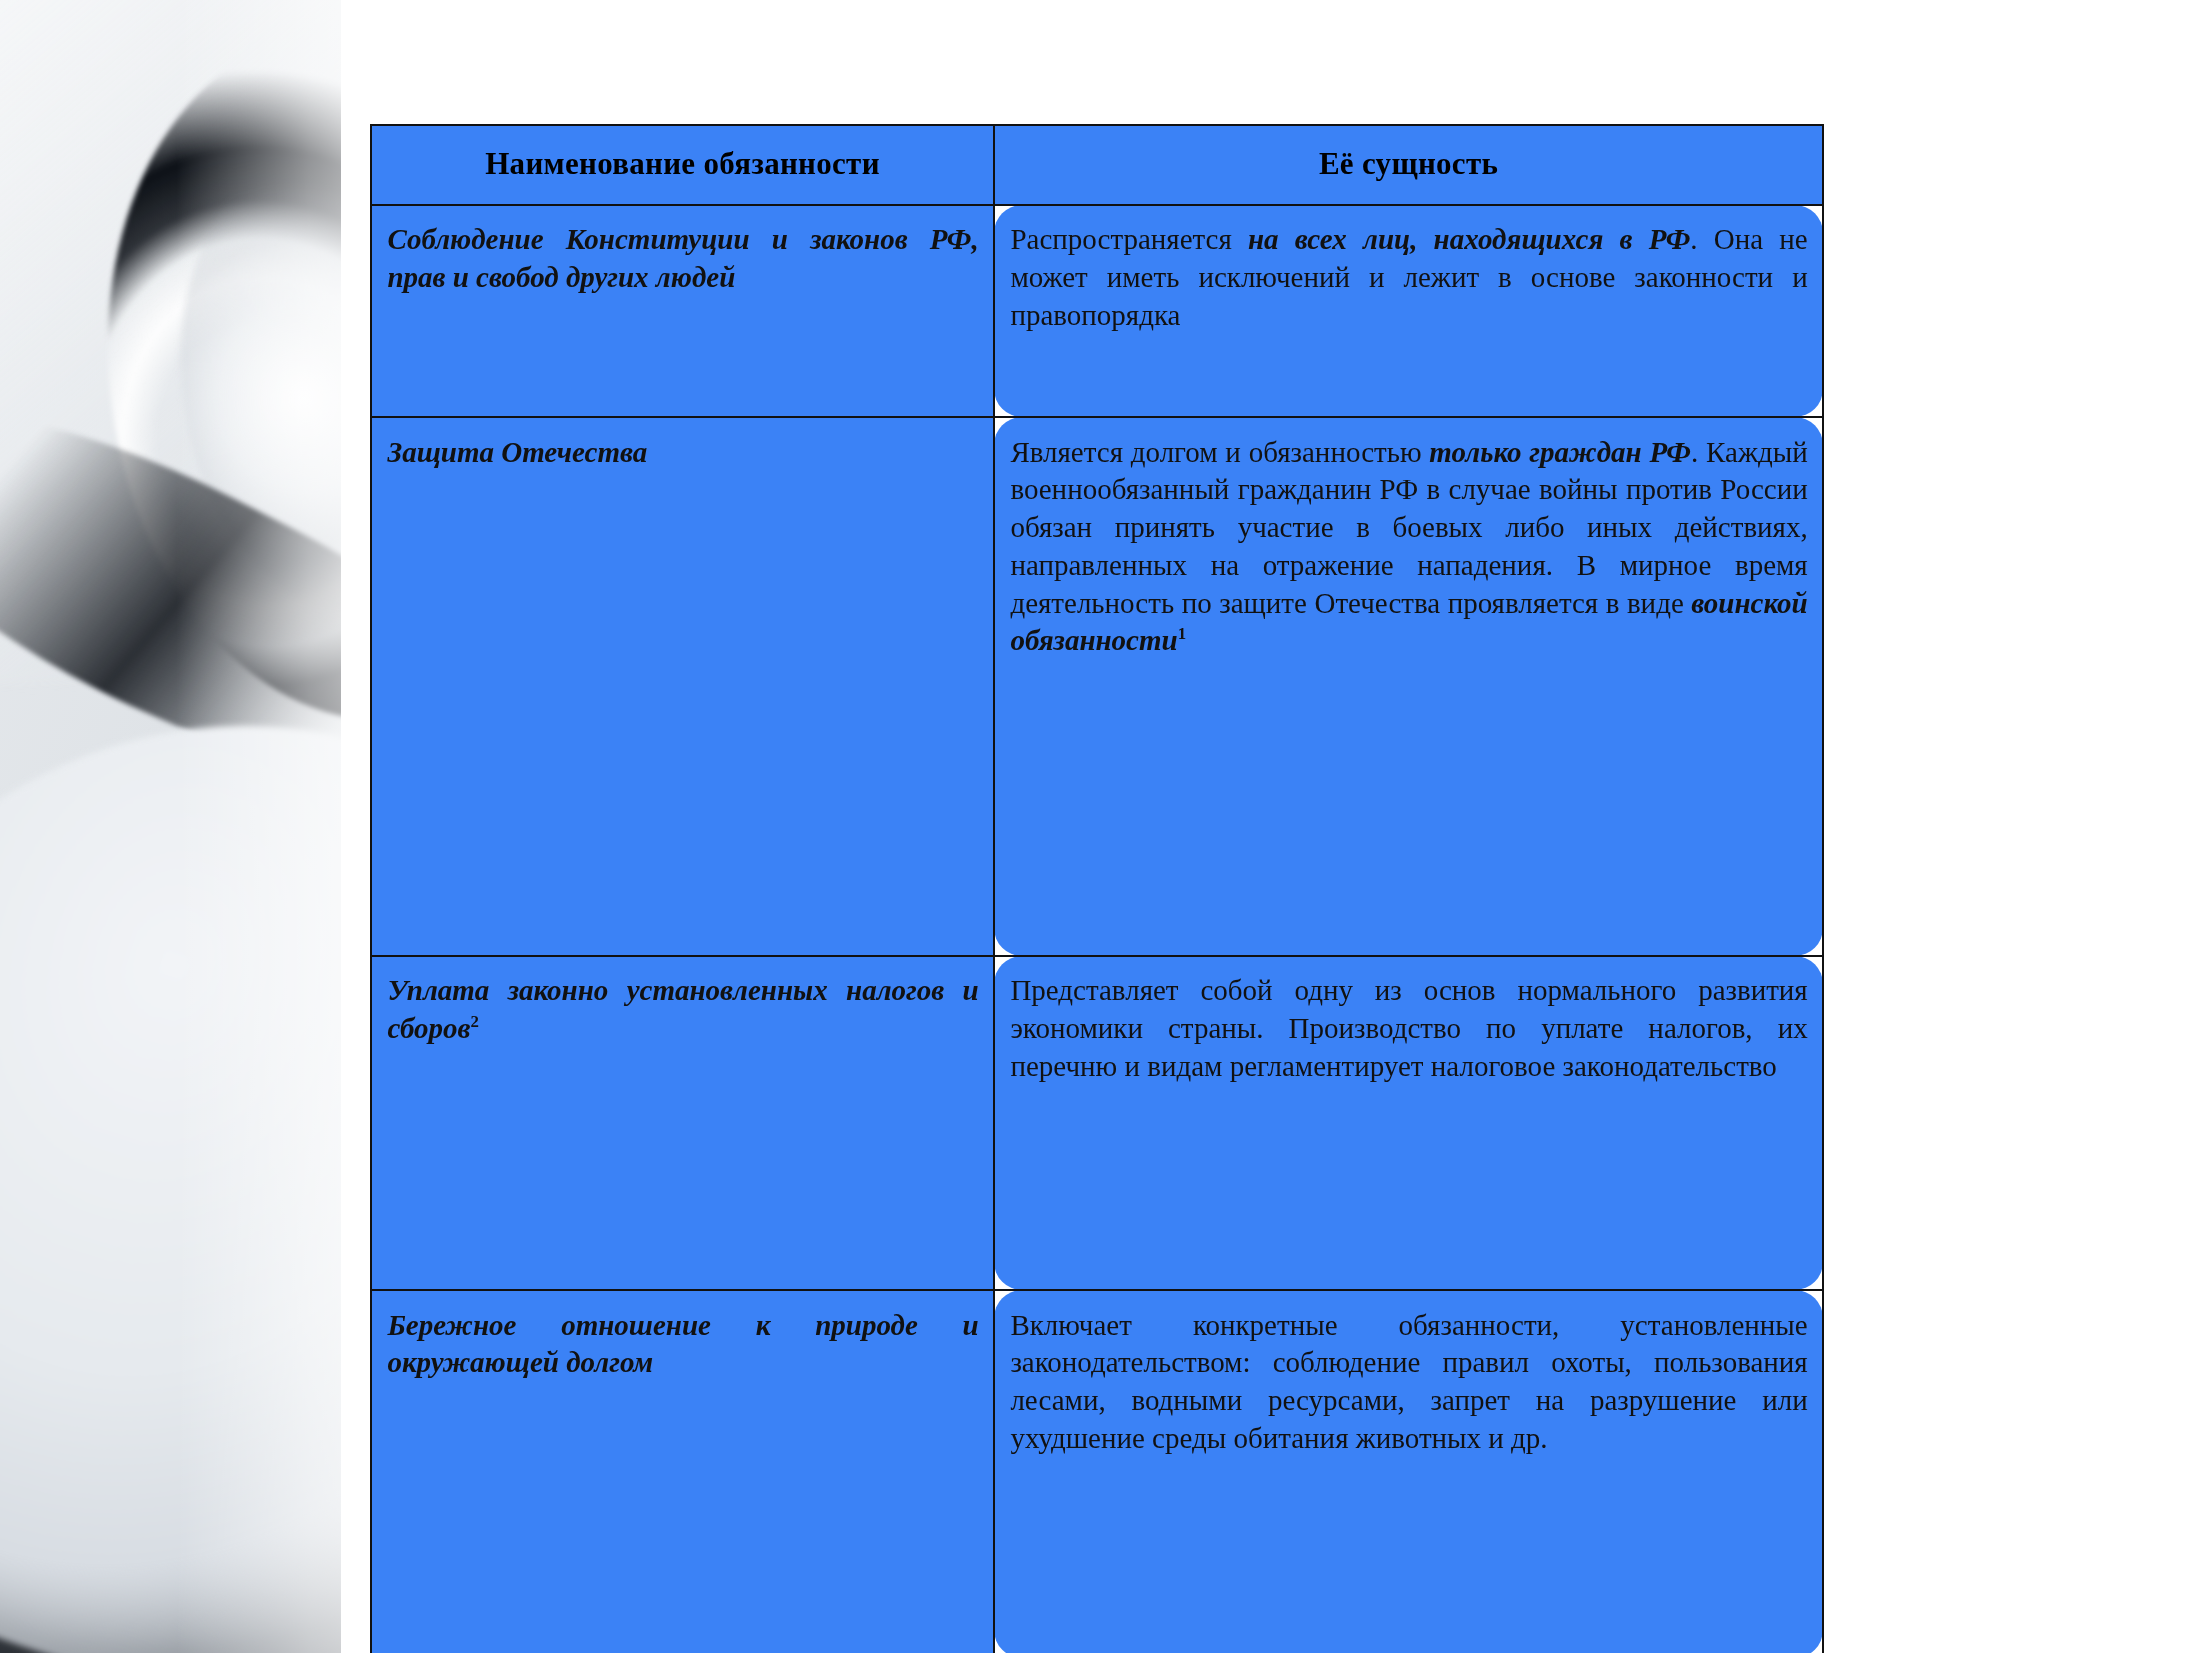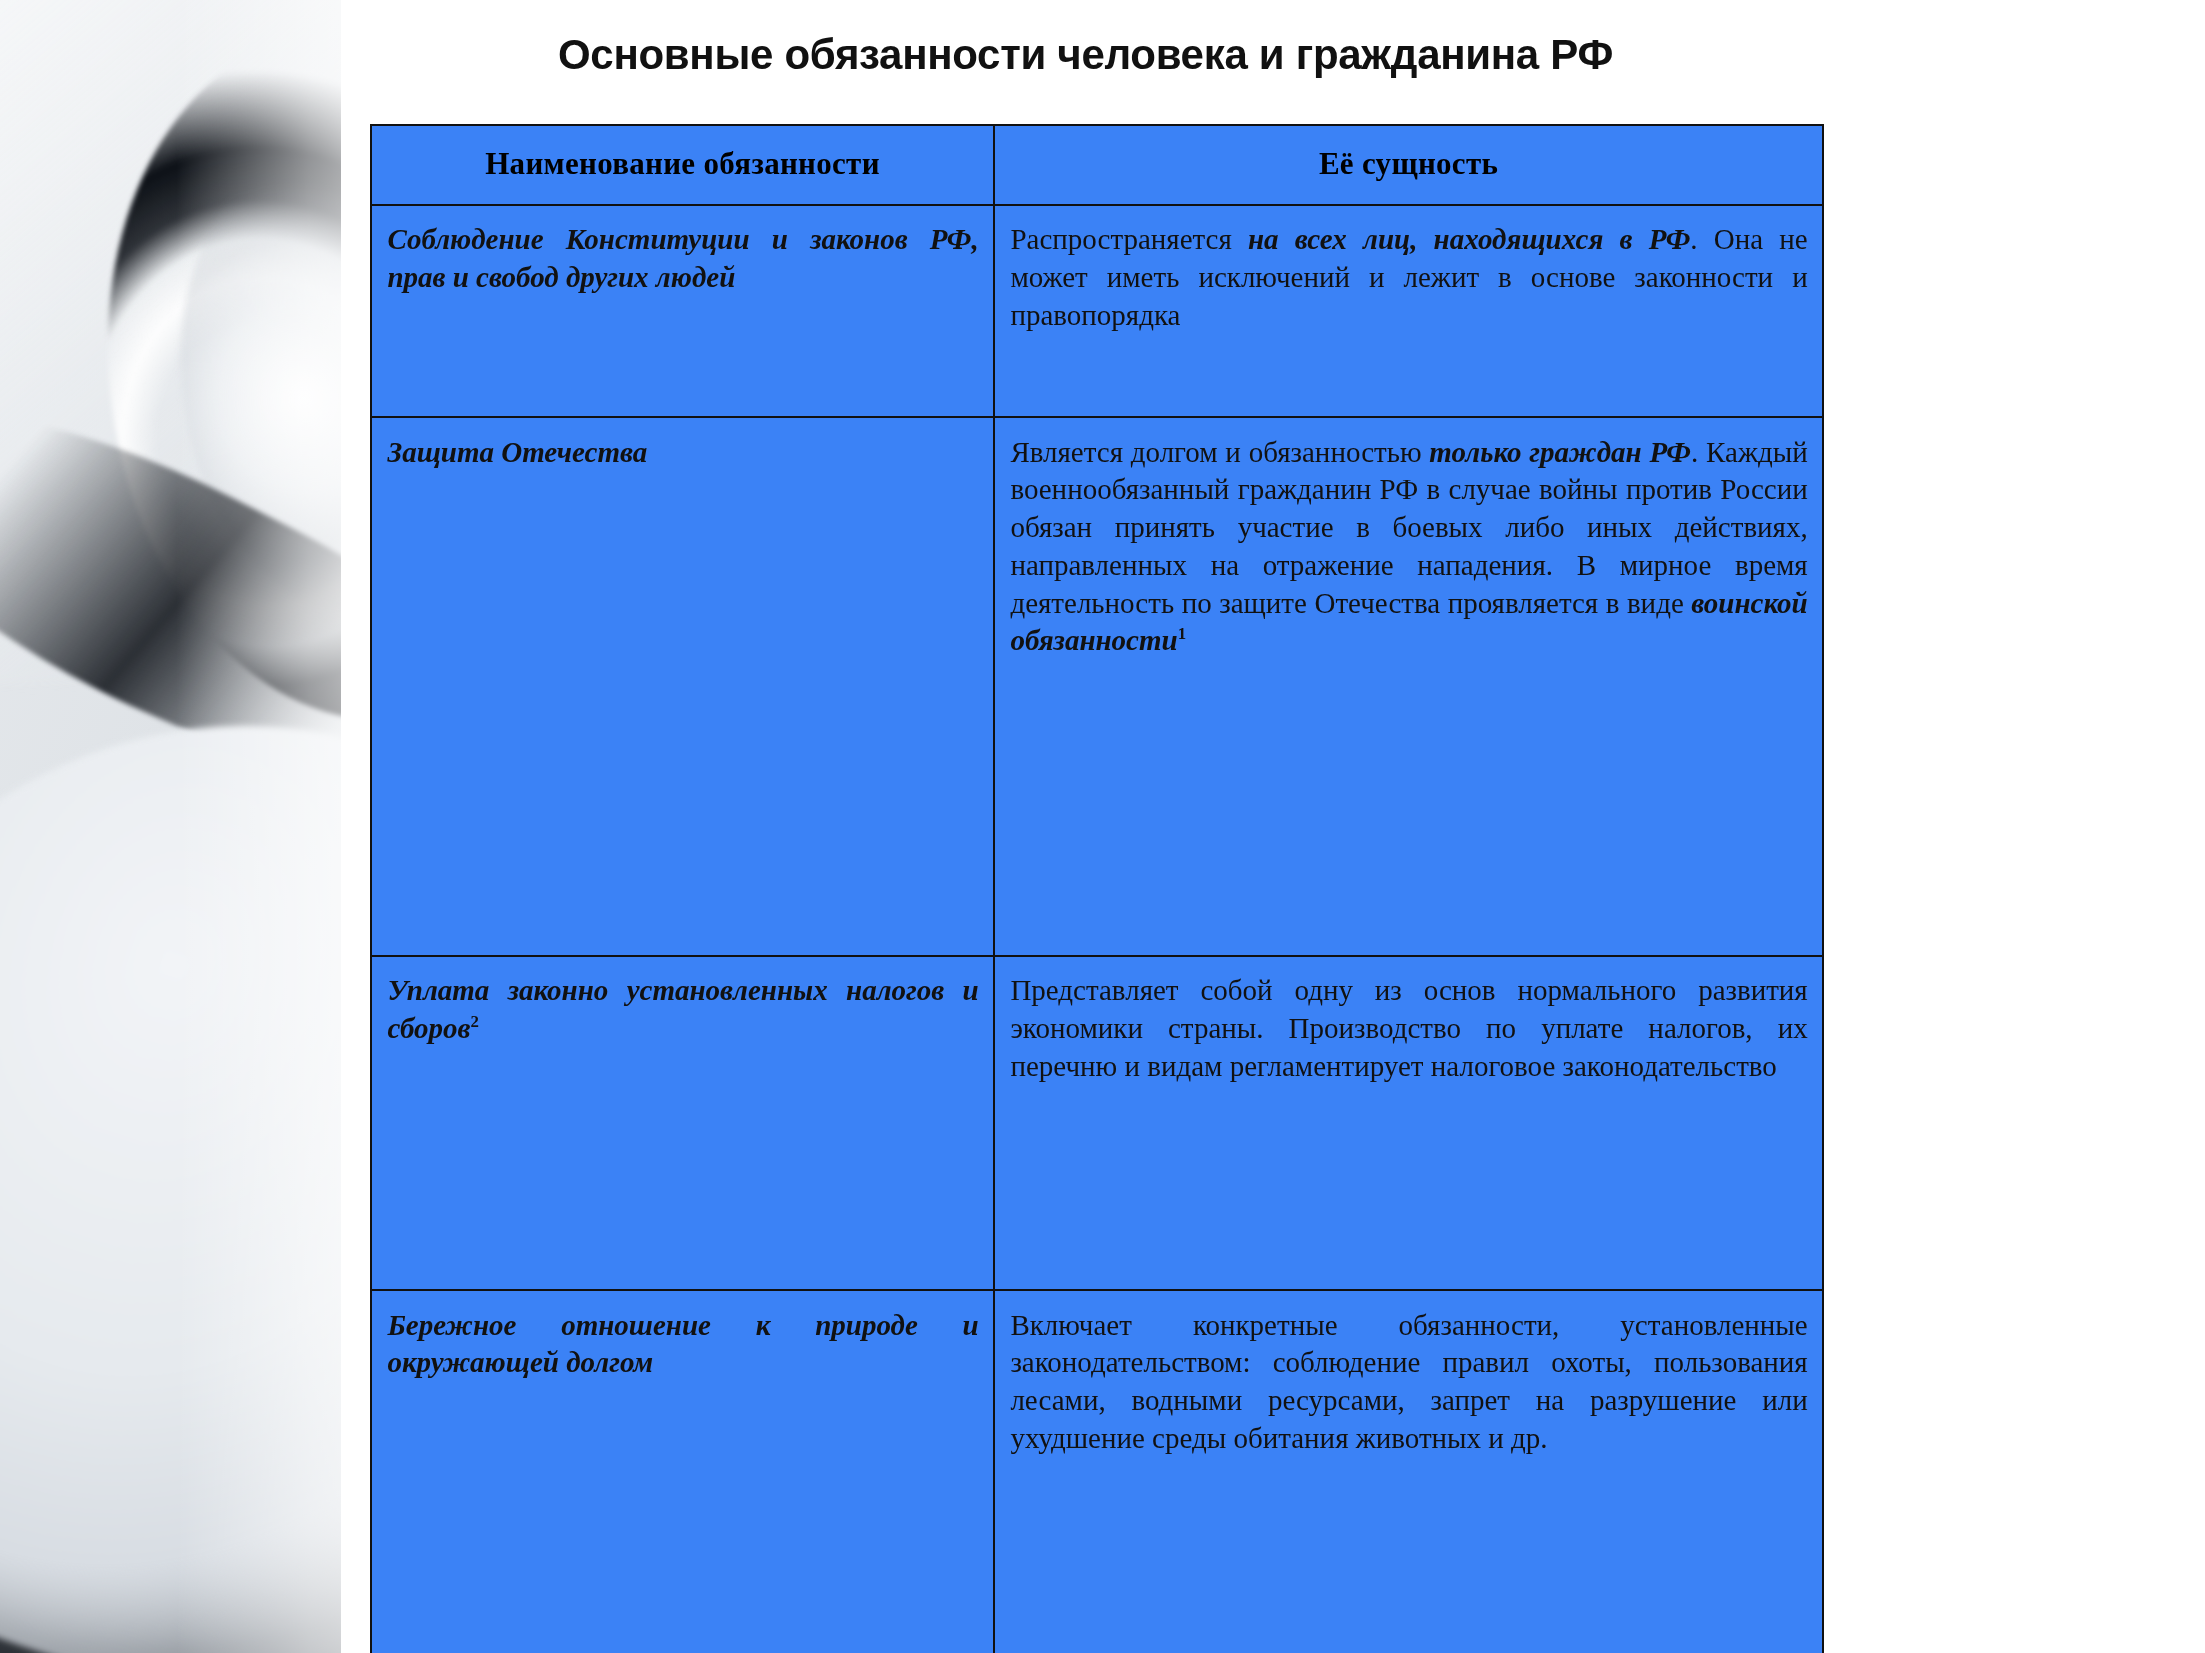--- a/index.html
+++ b/index.html
@@ -210,20 +210,21 @@
     text-justify: inter-word;
     color: #111111;
   }
   .cell-essence {
     padding: 15.4px 14.3px 19px 15.4px;
     font-size: 29px;
     line-height: 1.30;
     text-align: justify;
     text-justify: inter-word;
     color: #111111;
+    border-radius: 28px;
   }
   .cell-name p,
   .cell-essence p {
     margin: 0;
   }
   
   .cell-name p::after,
   .cell-essence p::after {
     content: "";
     display: inline-block;
@@ -259,21 +260,20 @@
   <div class="swirl swirl-f"></div>
   <div class="swirl swirl-c"></div>
   <div class="swirl swirl-d"></div>
   <div class="swirl swirl-e"></div>
   <div class="swirl swirl-a"></div>
   <div class="swirl swirl-b"></div>
   <div class="bg-layer bg-right-fade"></div>
 
   <div class="sheet">
 
-    <div class="slide-title">Основные обязанности человека и гражданина РФ</div>
 
     <table class="duty-table">
       <colgroup>
         <col class="c-name">
         <col class="c-essence">
       </colgroup>
 
       <thead>
         <tr>
           <th>Наименование обязанности</th>

